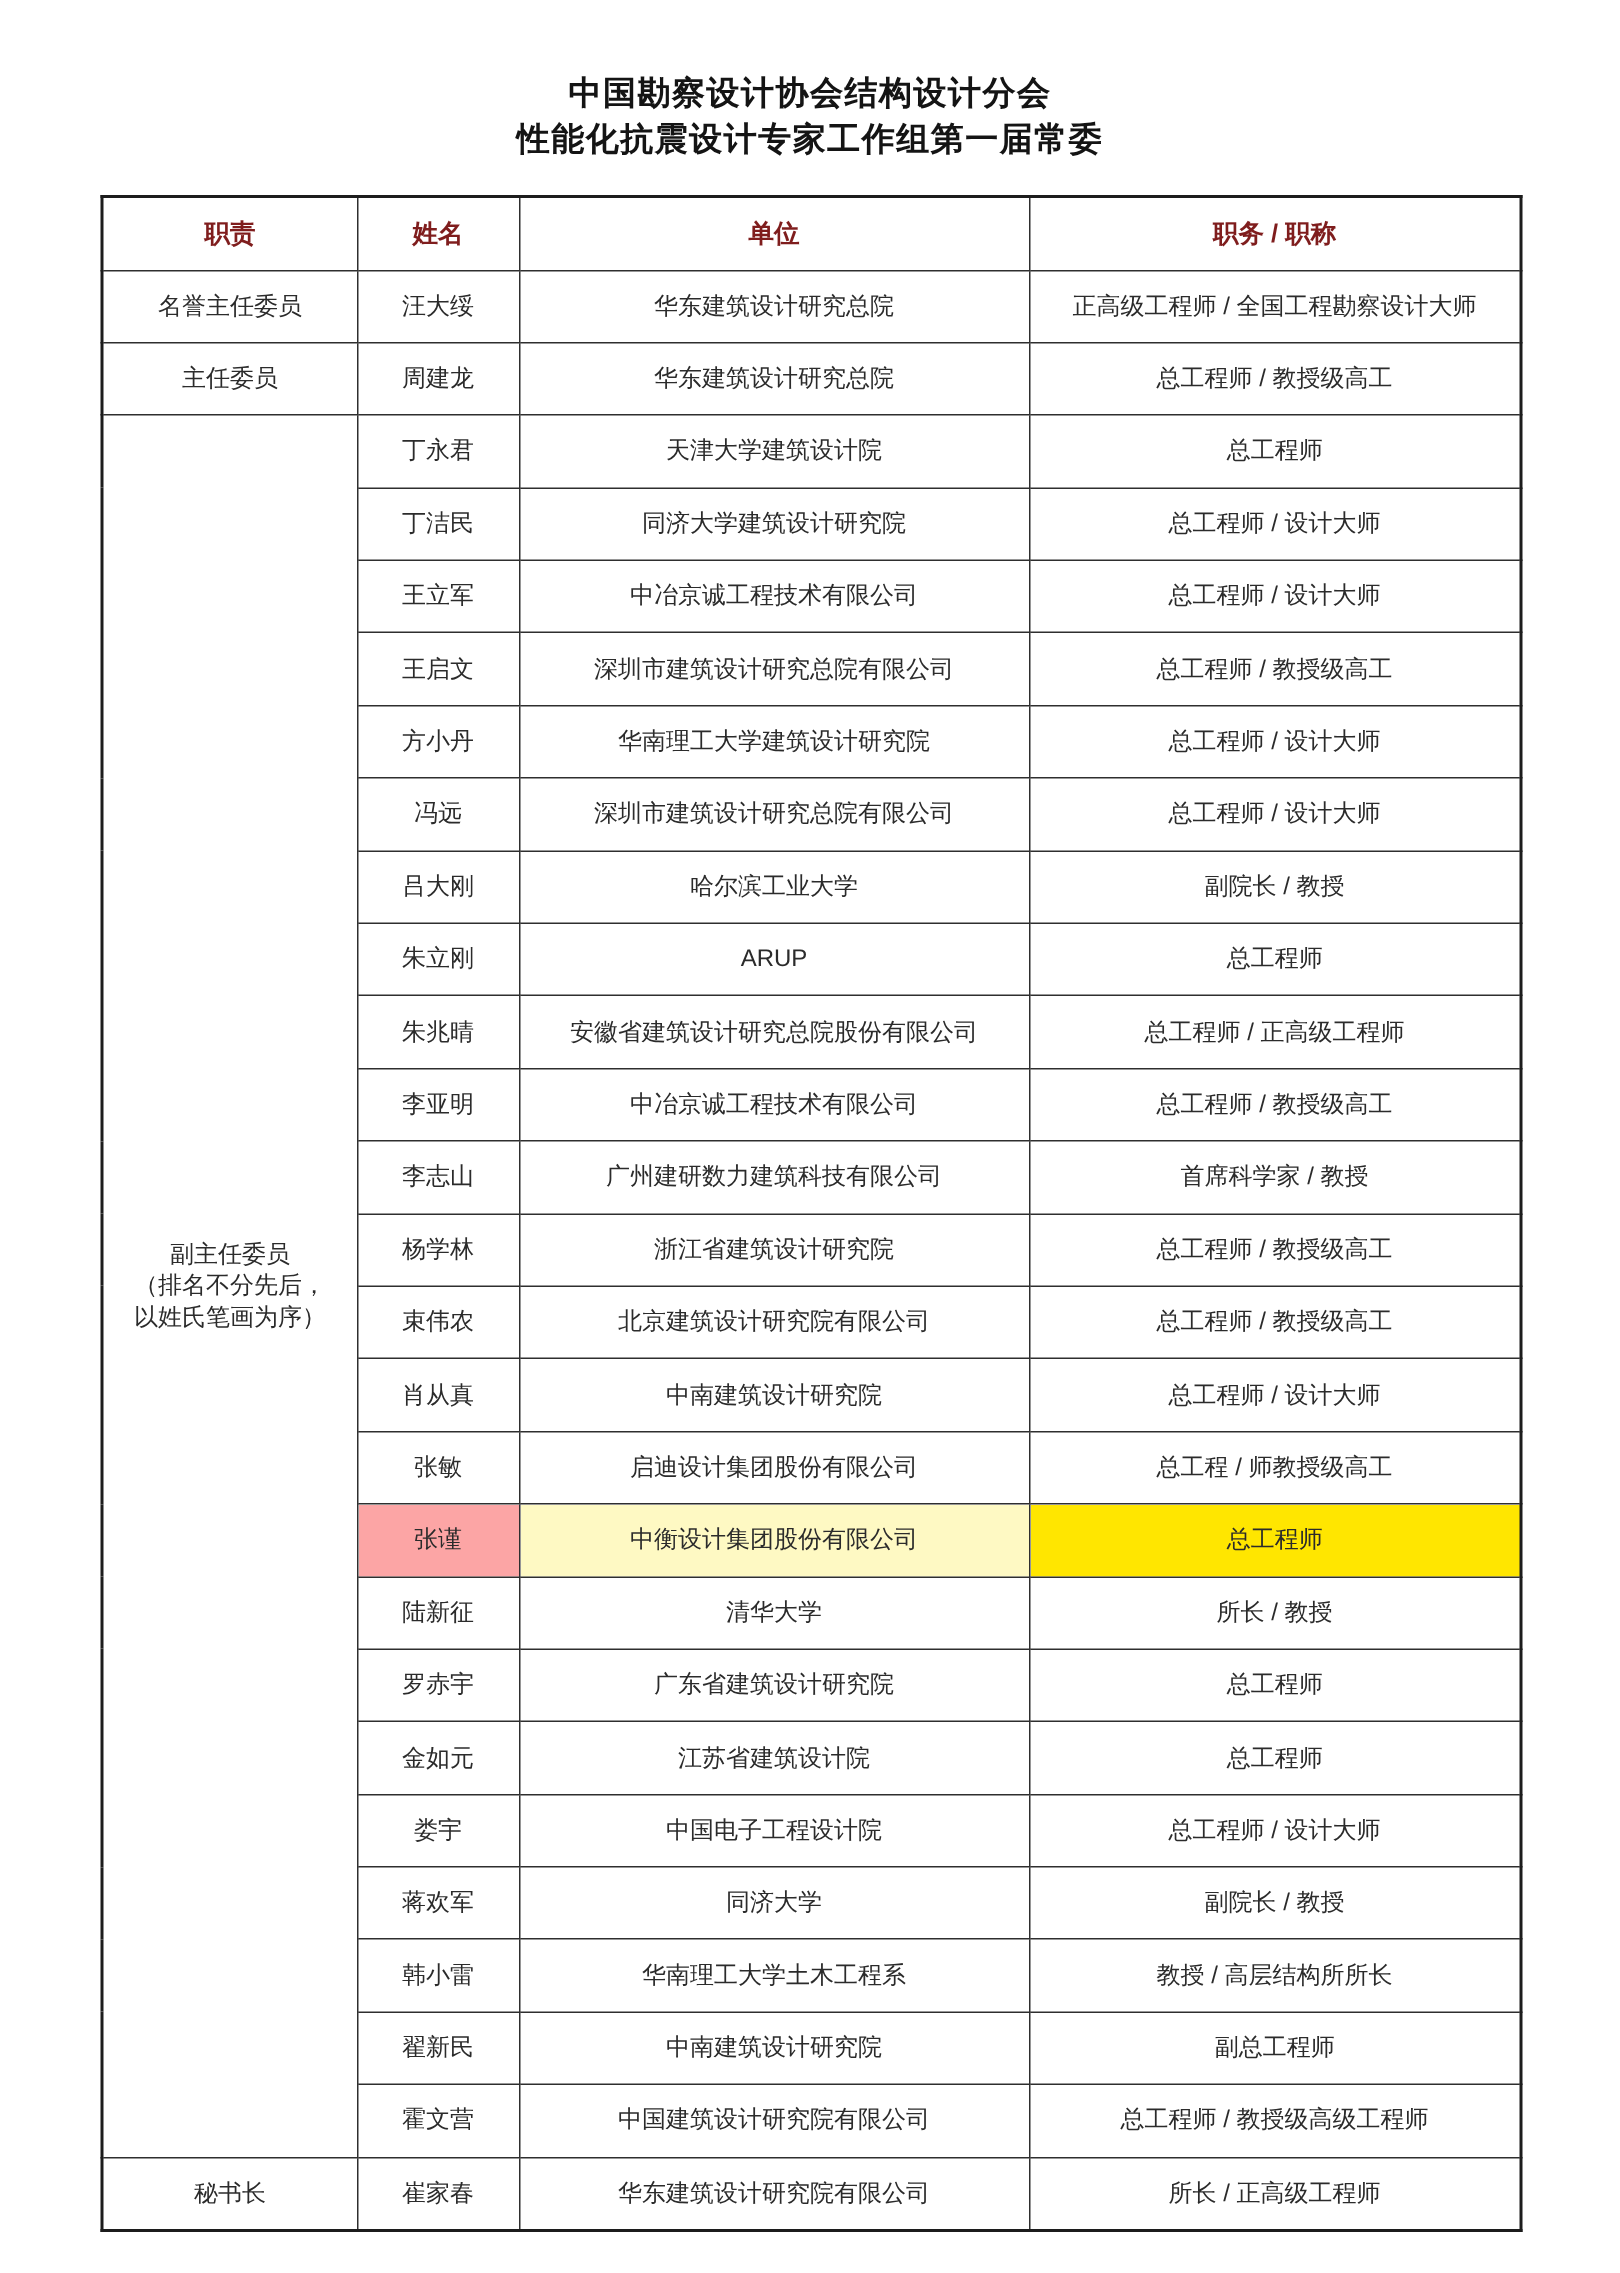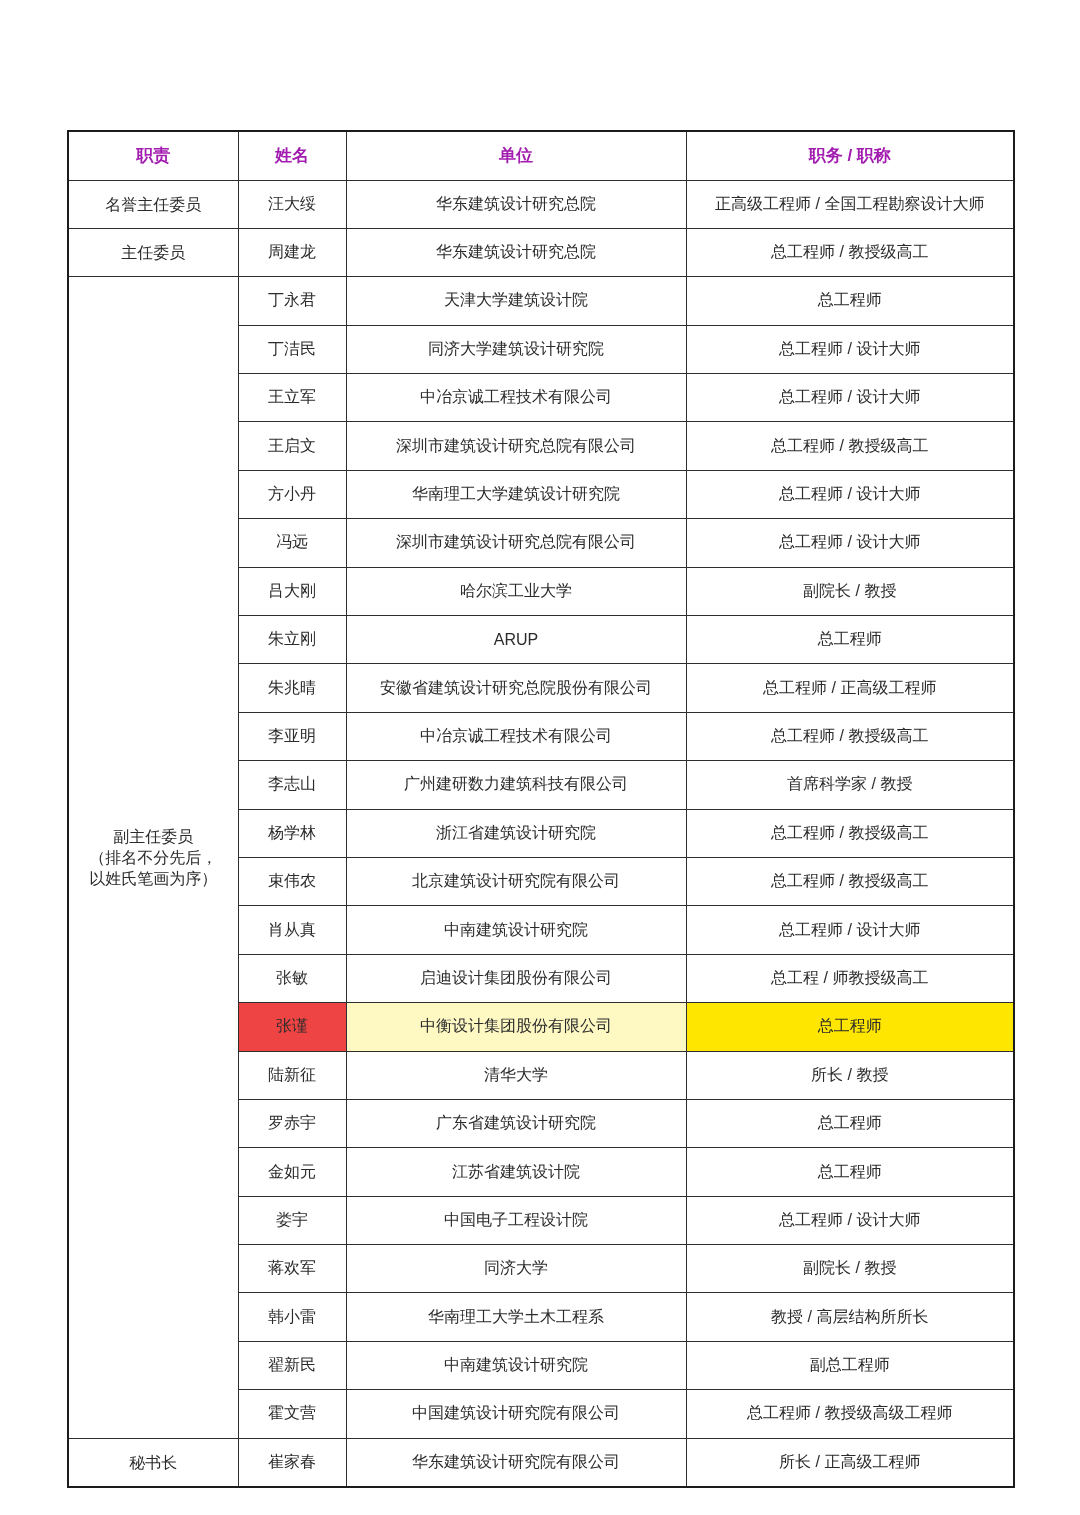--- a/index.html
+++ b/index.html
@@ -39,38 +39,42 @@
     white-space: nowrap;
   }
   
   table.committee { border: 2px solid #1c1c1c; }
 
   .committee thead tr { height: 49px; }
   .committee tbody tr { height: 48.4px; }
   .committee th {
     font-weight: 700;
     font-size: 17px;
-    color: #a21caf;
+    color: #7f1d1d;
   }
   .role-cell {
     line-height: 21px;
     white-space: normal !important;
     font-size: 16px;
     font-family: Liberation Serif, serif;
   }
   .col-role  { width: 170px; }
   .col-name  { width: 108px; }
   .col-org   { width: 340px; }
   .col-title { width: 328px; }
 </style>
 </head>
 <body>
 
 <div class="page">
 
+  <h1 class="doc-title">
+    <span>中国勘察设计协会结构设计分会</span><br>
+    <span>性能化抗震设计专家工作组第一届常委</span>
+  </h1>
 
   <table class="committee">
     <colgroup>
       <col class="col-role">
         <col class="col-name">
         <col class="col-org">
         <col class="col-title">
     </colgroup>
     <thead>
       <tr>
@@ -163,21 +167,21 @@
           <td>肖从真</td>
           <td>中南建筑设计研究院</td>
           <td>总工程师 / 设计大师</td>
         </tr>
         <tr>
           <td>张敏</td>
           <td>启迪设计集团股份有限公司</td>
           <td>总工程 / 师教授级高工</td>
         </tr>
         <tr>
-          <td style="background: #ef4444;">张谨</td>
+          <td style="background: #fca5a5;">张谨</td>
           <td style="background: #fef9c3;">中衡设计集团股份有限公司</td>
           <td style="background: rgb(255, 230, 0);">总工程师</td>
         </tr>
         <tr>
           <td>陆新征</td>
           <td>清华大学</td>
           <td>所长 / 教授</td>
         </tr>
         <tr>
           <td>罗赤宇</td>

